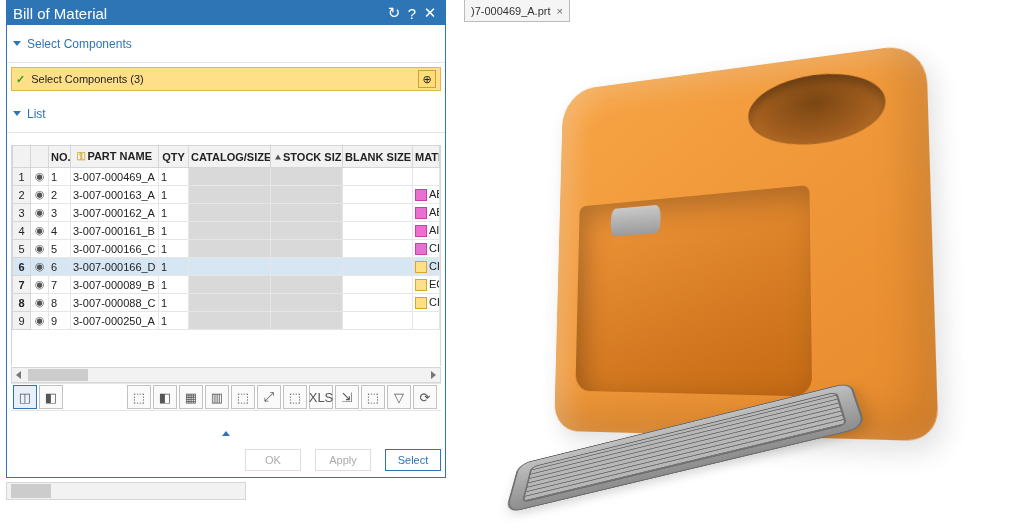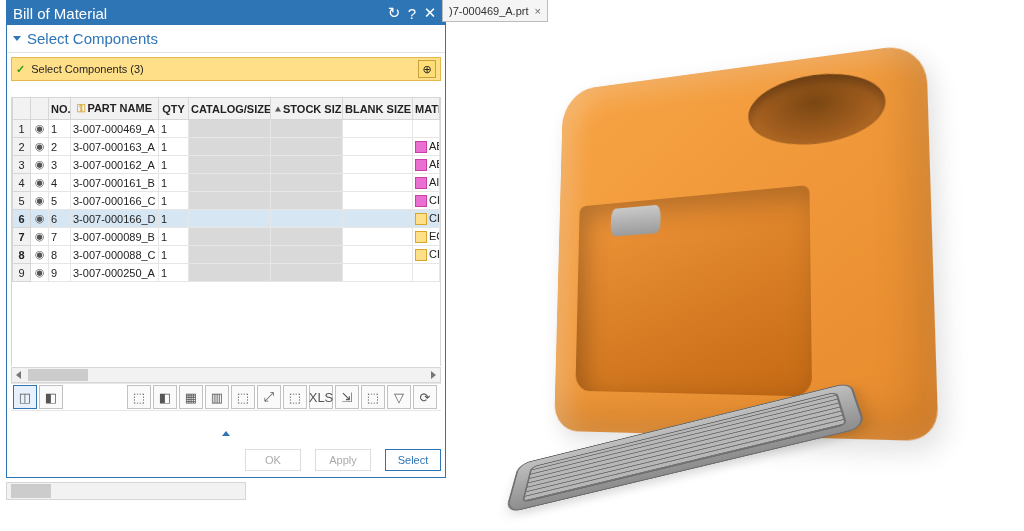--- a/index.html
+++ b/index.html
@@ -1,21 +1,21 @@
 <!DOCTYPE html>
 <html><head>
 <meta charset="utf-8">
 <style>
   *{box-sizing:border-box;margin:0;padding:0}
   body{font:11px "Segoe UI",Arial,sans-serif;color:#222;background:#fff;overflow:hidden;width:1024px;height:531px;position:relative}
   .dlg{position:absolute;left:6px;top:0;width:440px;height:478px;border:1px solid #2e75b6;background:#fff;display:flex;flex-direction:column}
   .titlebar{height:24px;background:#2e75b6;color:#fff;display:flex;align-items:center;padding:8px 6px;font-size:15px}
   .titlebar .title{flex:1}
   .ticon{width:18px;text-align:center;cursor:pointer}
-  .section-hdr{display:flex;align-items:center;height:28px;padding:0 6px;color:#2e75b6;font-size:15px;border-bottom:1px solid #e3e3e3;cursor:pointer;background:#fff}
+  .section-hdr{display:flex;align-items:center;height:38px;padding:0 6px;color:#2e75b6;font-size:12px;border-bottom:1px solid #e3e3e3;cursor:pointer;background:#fff}
   .caret{display:inline-block;width:0;height:0;border-left:4px solid transparent;border-right:4px solid transparent;border-top:5px solid #2e75b6;margin-right:6px}
   .caret.up{border-top:none;border-bottom:5px solid #2e75b6}
   .selbar{height:24px;background:#ffe089;border:1px solid #e3b94d;margin:4px;display:flex;align-items:center;padding:0 4px}
   .check{color:#3a9d23;margin-right:6px;font-weight:bold}
   .selbar .endbtn{margin-left:auto;width:18px;height:18px;border:1px solid #c8a03e;background:#ffdd77;display:flex;align-items:center;justify-content:center}
   .listbox{flex:1;display:flex;flex-direction:column;margin:12px 4px;min-height:0}
   .tablewrap{flex:1;overflow:hidden;border-left:1px solid #d6d6d6;border-right:1px solid #d6d6d6}
   table{border-collapse:collapse;width:100%;font-size:11px;table-layout:fixed}
   th{background:#f2f2f2;border:1px solid #d6d6d6;height:22px;font-weight:normal;color:#555;position:relative;padding:0 2px;overflow:hidden;white-space:nowrap}
   th.bold{font-weight:bold;color:#222}
@@ -38,21 +38,21 @@
   .toolrow{display:flex;align-items:center;height:28px;padding:2px;border-top:1px solid #e6e6e6;border-bottom:1px solid #e6e6e6}
   .tbtn{width:24px;height:24px;border:1px solid #c2c2c2;margin-right:2px;display:flex;align-items:center;justify-content:center;background:#fafafa;font-size:13px;color:#555;cursor:pointer}
   .tbtn.on{border-color:#2e75b6;background:#e8f1fb}
   .spacer{flex:1}
   .settingblank{height:20px;display:flex;justify-content:center;align-items:center}
   .settingblank .caret{margin:0}
   .btnrow{display:flex;justify-content:flex-end;align-items:center;height:34px;padding:4px;gap:14px}
   .dbtn{min-width:56px;height:22px;border:1px solid #b6b6b6;background:#fff;font-size:11px;cursor:pointer}
   .dbtn.disabled{color:#aaa;border-color:#ddd}
   .dbtn.primary{border-color:#2e75b6;color:#2e75b6}
-  .tab{position:absolute;left:442px;top:0;height:22px;min-width:106px;border:1px solid #bbb;border-top:none;background:#f5f5f5;display:flex;align-items:center;padding:0 6px;font-size:11px;color:#333}
+  .tab{position:absolute;left:464px;top:0;height:22px;min-width:106px;border:1px solid #bbb;border-top:none;background:#f5f5f5;display:flex;align-items:center;padding:0 6px;font-size:11px;color:#333}
   .tab .x{margin-left:auto;color:#666;cursor:pointer}
   .viewport{position:absolute;left:450px;right:0;top:22px;bottom:0;background:#fff}
   
   .model{position:relative;width:100%;height:100%}
   .body3d{position:absolute;left:80px;top:40px;width:400px;height:370px;background:linear-gradient(145deg,#f7a445,#e88b2d);border-radius:40px 40px 28px 28px / 40px 40px 28px 28px;transform:perspective(900px) rotateX(8deg) rotateY(-22deg);box-shadow:inset -18px -18px 40px rgba(0,0,0,0.12),inset 14px 8px 30px rgba(255,255,255,0.25),6px 10px 24px rgba(0,0,0,0.12)}
   .cuphole{position:absolute;right:40px;top:18px;width:140px;height:70px;border-radius:50%;background:radial-gradient(ellipse at 50% 40%,#7a4612 0%,#a45f1f 60%,#d98736 100%);box-shadow:inset 0 6px 12px rgba(0,0,0,0.35)}
   .cavity{position:absolute;left:22px;top:130px;width:260px;height:200px;background:linear-gradient(160deg,#f0963a,#c56a14);border-radius:8px 8px 18px 18px;box-shadow:inset 10px 10px 30px rgba(0,0,0,0.25);transform:perspective(800px) rotateY(-6deg)}
   .brewhead{position:absolute;left:40px;top:6px;width:60px;height:30px;background:linear-gradient(#c9c9c9,#9b9b9b);border-radius:6px/12px}
   .tray{position:absolute;left:50px;top:380px;width:360px;height:90px;background:linear-gradient(#bfbfbf,#8d8d8d);border:2px solid #6f6f6f;border-radius:14px 14px 16px 16px / 16px 16px 22px 22px;transform:perspective(900px) rotateX(58deg) rotateY(-16deg);box-shadow:4px 8px 16px rgba(0,0,0,0.15)}
   .grate{position:absolute;inset:10px 14px;background:repeating-linear-gradient(0deg,#767676 0 2px,#b7b7b7 2px 8px);border-radius:8px;border:2px solid #707070}
@@ -76,20 +76,24 @@
     <span class="caret"></span>
     <span>Select Components</span>
   </div>
 
   <div class="selbar">
     <span class="check">✓</span>
     <span>Select Components (3)</span>
     <span class="endbtn">⊕</span>
   </div>
 
+  <div class="section-hdr">
+    <span class="caret"></span>
+    <span>List</span>
+  </div>
 
   <div class="listbox">
     <div class="tablewrap">
       <table>
         <colgroup>
           <col style="width:18px">
             <col style="width:18px">
             <col style="width:22px">
           <col style="width:88px">
             <col style="width:30px">

